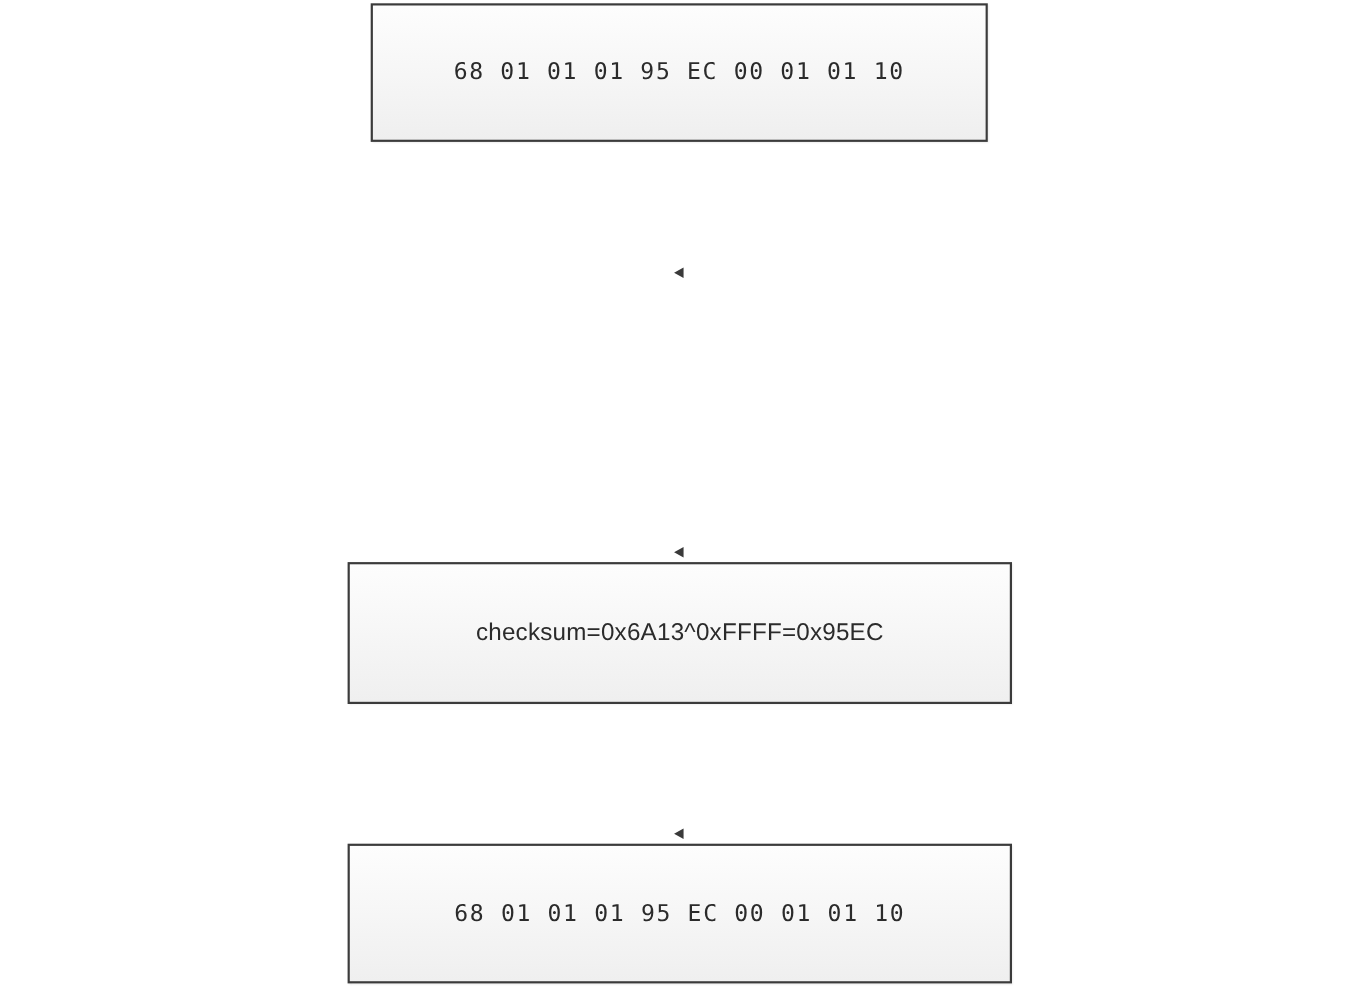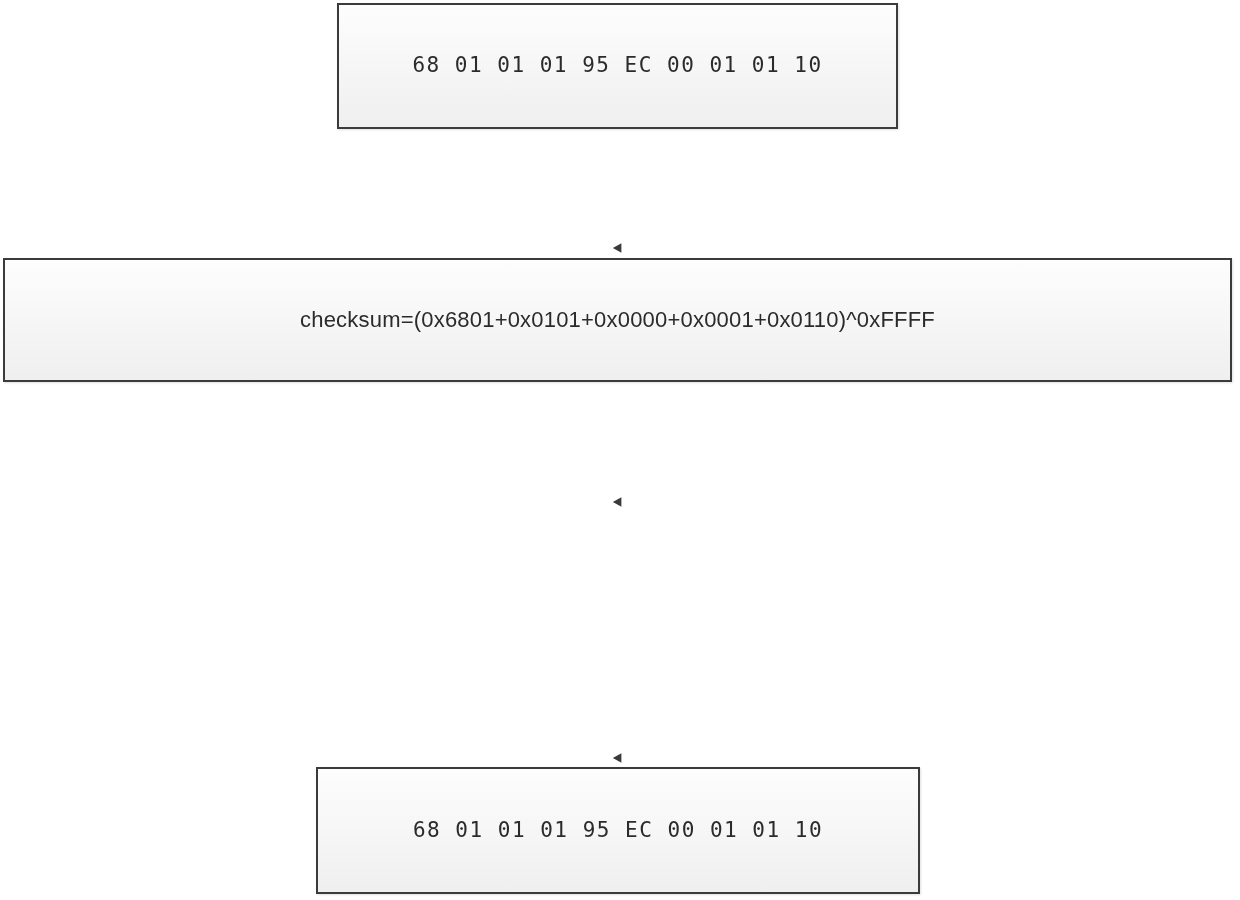--- a/index.html
+++ b/index.html
@@ -89,22 +89,22 @@
 
     <line x1="617" y1="382" x2="617" y2="502" stroke="url(#lineFade)" stroke-width="2.2" marker-end="url(#arrowhead)"></line>
 
     <line x1="617" y1="640" x2="617" y2="758" stroke="url(#lineFade)" stroke-width="2.2" marker-end="url(#arrowhead)"></line>
   </svg>
 
   <div class="node" id="node-packet-in">
     <span class="node-label label-hex">68 01 01 01 95 EC 00 01 01 10</span>
   </div>
 
-  <div class="node" id="node-formula">
-    <span class="node-label label-formula">checksum=(0x6801+0x0101+0x0000+0x0001+0x0110)^0xFFFF</span>
+
+  <div class="node" id="node-result">
+    <span class="node-label label-formula">checksum=0x6A13^0xFFFF=0x95EC</span>
   </div>
-
 
   <div class="node" id="node-packet-out">
     <span class="node-label label-hex">68 01 01 01 95 EC 00 01 01 10</span>
   </div>
 
 </div>
 
 </body></html>

